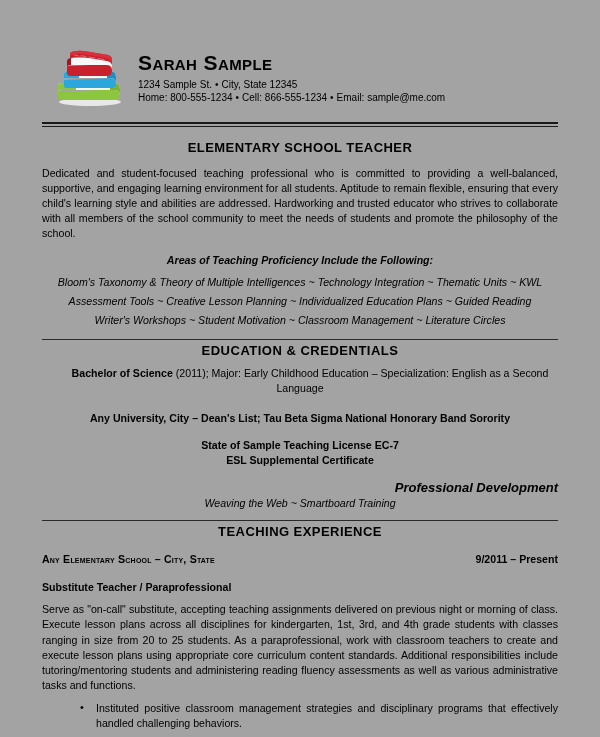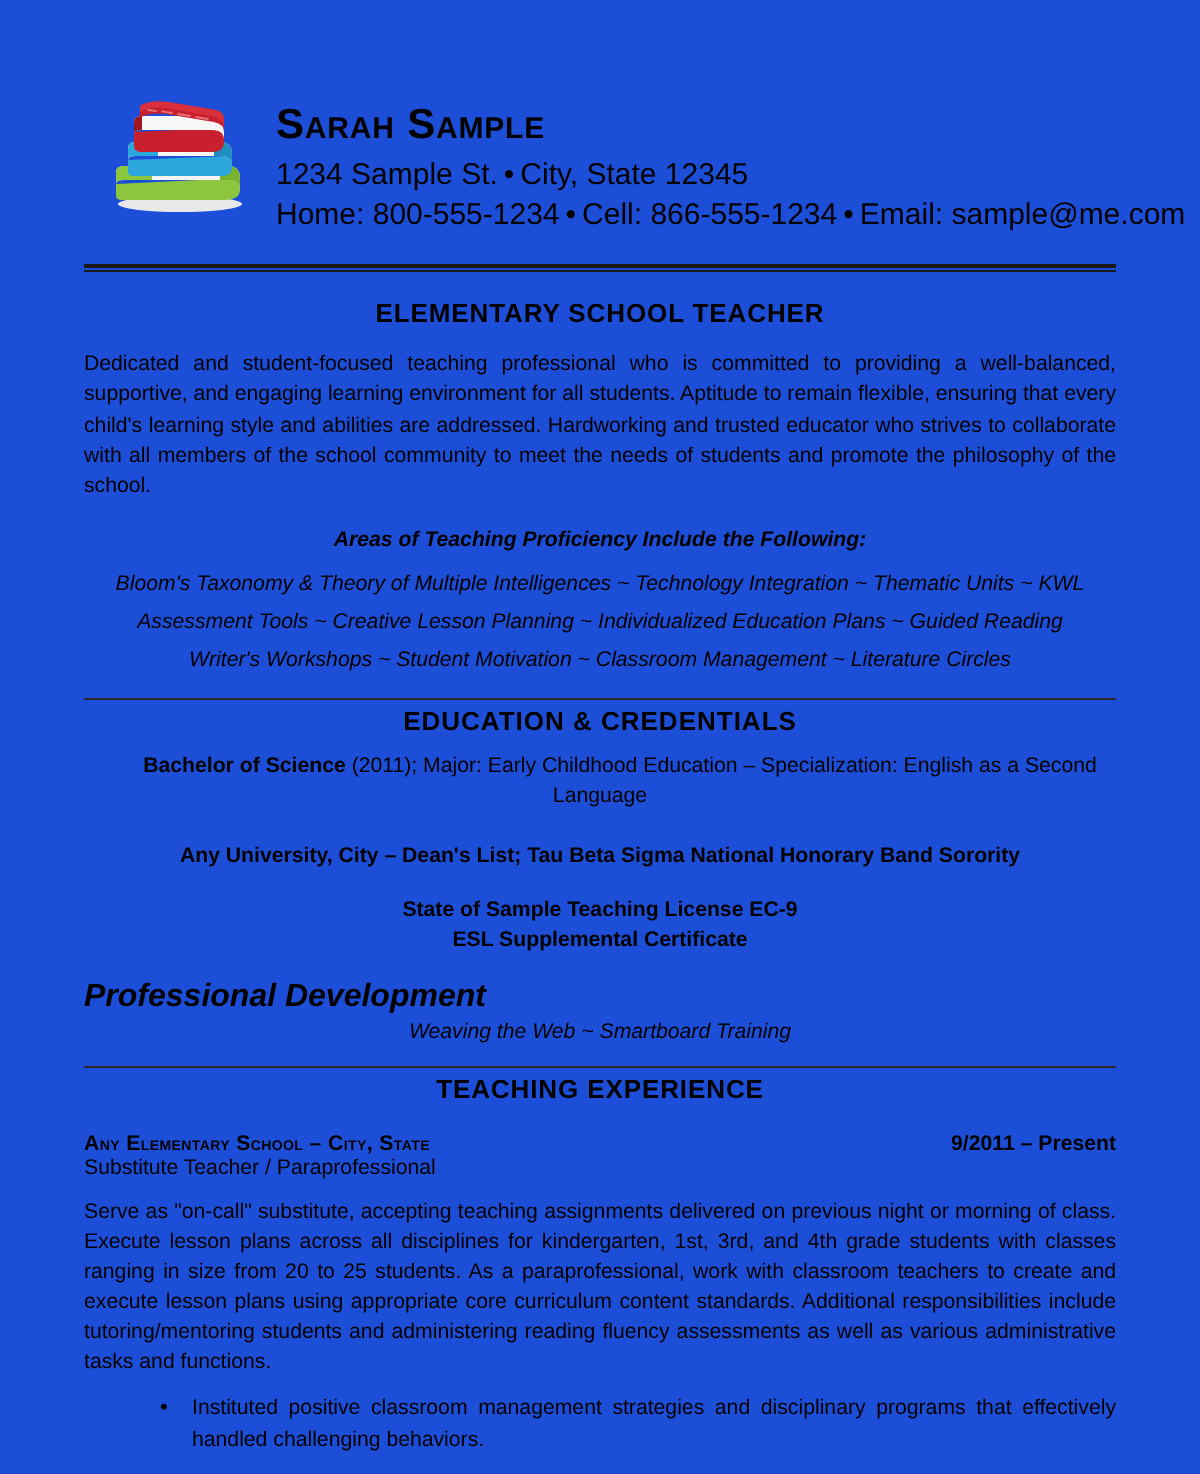--- a/index.html
+++ b/index.html
@@ -13,21 +13,21 @@
     height: 737px;
     font-family: "Liberation Sans", sans-serif;
     color: #000000;
     overflow: hidden;
   }
   .page {
     width: 600px;
     height: 737px;
     padding: 0 42px;
     position: relative;
-    background: #1d4ed8;
+    background: #a3a3a3;
   }
 
   
   .header {
     display: flex;
     align-items: flex-start;
     padding-top: 46px;
     padding-left: 8px;
   }
   .logo {
@@ -45,21 +45,21 @@
   .name {
     font-size: 21px;
     font-weight: bold;
     font-variant: small-caps;
     letter-spacing: 0.4px;
     line-height: 1.06;
     margin: 0 0 4px 0;
     white-space: nowrap;
   }
   .contact-line {
-    font-size: 15px;
+    font-size: 10px;
     line-height: 1.32;
     white-space: nowrap;
   }
   .sep { padding: 0 3px; }
 
   
   .double-rule {
     margin-top: 14px;
     border-top: 2.6px solid #1a1a1a;
     padding-top: 1.6px;
@@ -127,22 +127,22 @@
 
   .cred-line {
     text-align: center;
     font-size: 10.6px;
     font-weight: bold;
     line-height: 1.42;
   }
   .cred-line.first { margin-top: 12px; }
 
   .pd-heading {
-    text-align: left;
-    font-size: 16px;
+    text-align: right;
+    font-size: 13px;
     font-weight: bold;
     font-style: italic;
     margin-top: 12px;
   }
   .pd-line {
     text-align: center;
     font-size: 10.6px;
     font-style: italic;
     margin-top: 2px;
   }
@@ -161,22 +161,22 @@
     letter-spacing: 0.2px;
   }
   .job-dates {
     font-size: 10.6px;
     font-weight: bold;
     white-space: nowrap;
     padding-left: 12px;
   }
   .job-role {
     font-size: 10.6px;
-    font-weight: normal;
-    margin-top: 0px;
+    font-weight: bold;
+    margin-top: 16px;
   }
   .job-desc {
     text-align: justify;
     font-size: 10.6px;
     line-height: 1.42;
     margin-top: 9px;
   }
   ul.bullets {
     margin: 8px 0 0 0;
     padding: 0 0 0 38px;
@@ -252,21 +252,21 @@
   <div class="prof-line">Writer's Workshops  ~   Student Motivation  ~  Classroom Management  ~  Literature Circles</div>
 
   <div class="thin-rule"></div>
   <div class="section-title">EDUCATION &amp; CREDENTIALS</div>
 
   <div class="edu-line">
     <b>Bachelor of Science</b><span> (2011); Major: Early Childhood Education – Specialization: English as a Second Language</span>
   </div>
   <div class="edu-line tight">Any University, City – Dean's List; Tau Beta Sigma National Honorary Band Sorority</div>
 
-  <div class="cred-line first">State of Sample Teaching License EC-9</div>
+  <div class="cred-line first">State of Sample Teaching License EC-7</div>
   <div class="cred-line">ESL Supplemental Certificate</div>
 
   <div class="pd-heading">Professional Development</div>
   <div class="pd-line">Weaving the Web ~ Smartboard Training</div>
 
   <div class="thin-rule"></div>
   <div class="section-title plain">TEACHING EXPERIENCE</div>
 
   <div class="job">
     <div class="job-head">

